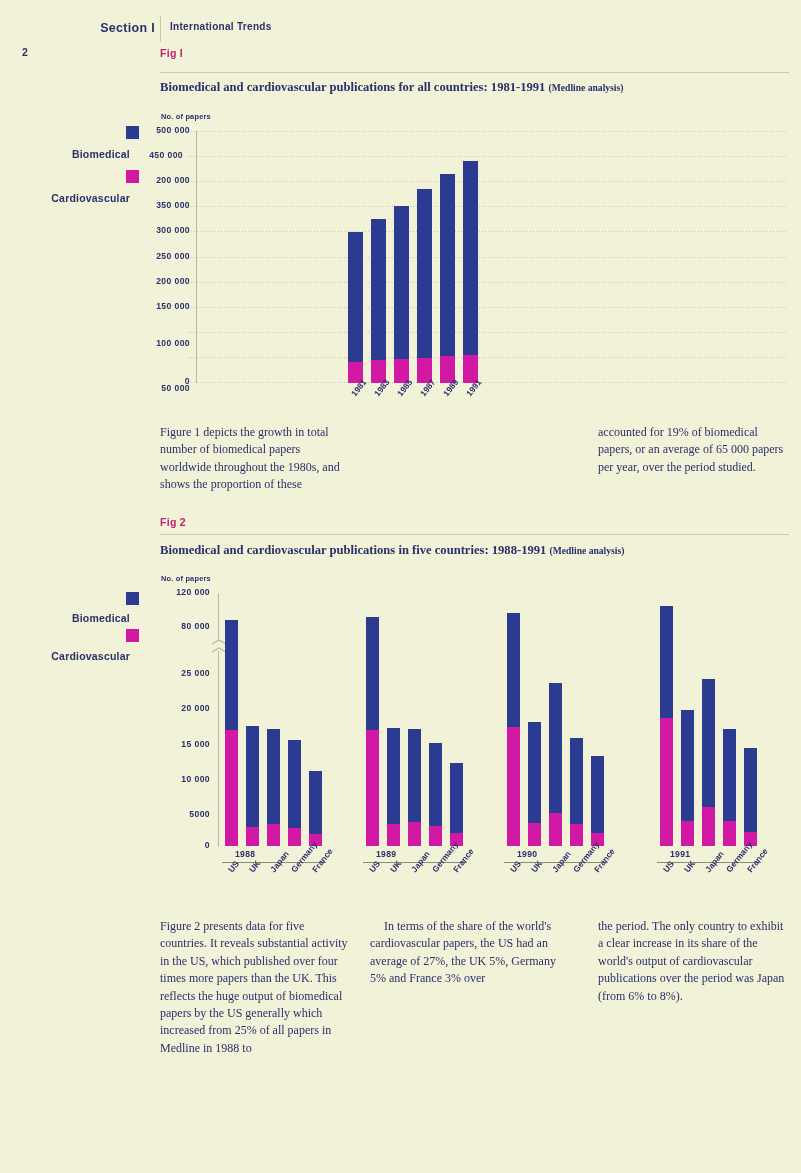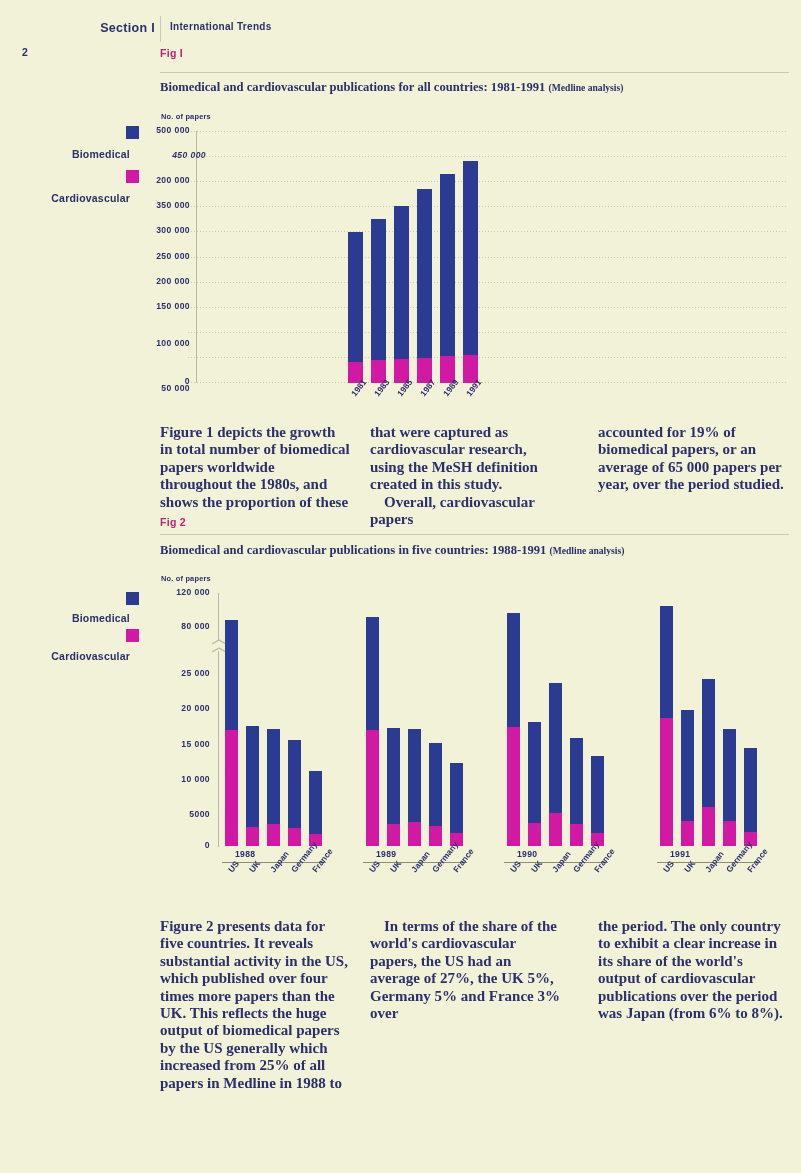--- a/index.html
+++ b/index.html
@@ -77,22 +77,22 @@
     position:absolute;font-family:"Liberation Sans",sans-serif;font-weight:bold;
     font-size:8.4px;color:#2b2f6b;white-space:nowrap;
     transform:rotate(-52deg);transform-origin:left top;
   }
   .grp-rule{position:absolute;height:1px;background:#8d8d76;}
   .brk{position:absolute;}
 
   
   .col{
     position:absolute;width:190px;
-    font-family:"Liberation Serif",serif;font-size:15px;line-height:17.4px;
-    color:#2b2f6b;text-align:left;font-weight:bold;
+    font-family:"Liberation Serif",serif;font-size:12px;line-height:17.4px;
+    color:#2b2f6b;text-align:left;
   }
   .col p{margin:0;}
   .col p.ind{text-indent:14px;}
 </style>
 </head>
 <body>
 
 <div class="page">
 
   <div class="hdr">
@@ -124,21 +124,21 @@
   <div class="gridline" style="left:188px;top:257px;width:600px;"></div>
   <div class="gridline" style="left:188px;top:282px;width:600px;"></div>
   <div class="gridline" style="left:188px;top:307px;width:600px;"></div>
   <div class="gridline" style="left:188px;top:332px;width:600px;"></div>
   <div class="gridline" style="left:188px;top:357px;width:600px;"></div>
   <div class="gridline" style="left:188px;top:382px;width:600px;"></div>
 
   <div class="yaxis" style="left:196px;top:131px;height:252px;"></div>
 
   <div class="ytick" style="left:110px;top:125px;width:80px;">500 000</div>
-  <div class="ytick" style="left:126px;top:150px;width:80px;font-style:italic;">450 000</div>
+  <div class="ytick" style="left:103px;top:150px;width:80px;">450 000</div>
   <div class="ytick" style="left:110px;top:175px;width:80px;">200 000</div>
   <div class="ytick" style="left:110px;top:200px;width:80px;">350 000</div>
   <div class="ytick" style="left:110px;top:225px;width:80px;">300 000</div>
   <div class="ytick" style="left:110px;top:251px;width:80px;">250 000</div>
   <div class="ytick" style="left:110px;top:276px;width:80px;">200 000</div>
   <div class="ytick" style="left:110px;top:301px;width:80px;">150 000</div>
   <div class="ytick" style="left:110px;top:326px;width:80px;margin-top:12px;">100 000</div>
   <div class="ytick" style="left:110px;top:351px;width:80px;margin-top:32px;">50 000</div>
   <div class="ytick" style="left:110px;top:376px;width:80px;">0</div>
 
@@ -170,24 +170,20 @@
   <div class="xlab-rot" style="left:349px;top:392px;">1981</div>
   <div class="xlab-rot" style="left:372px;top:392px;">1983</div>
   <div class="xlab-rot" style="left:395px;top:392px;">1985</div>
   <div class="xlab-rot" style="left:418px;top:392px;">1987</div>
   <div class="xlab-rot" style="left:441px;top:392px;">1989</div>
   <div class="xlab-rot" style="left:464px;top:392px;">1991</div>
 
   <div class="col" style="left:160px;top:424px;">
     <p>Figure 1 depicts the growth in total number of biomedical papers worldwide throughout the 1980s, and shows the proportion of these</p>
   </div>
-  <div class="col" style="left:370px;top:424px;">
-    <p>that were captured as cardiovascular research, using the MeSH definition created in this study.</p>
-    <p class="ind">Overall, cardiovascular papers</p>
-  </div>
   <div class="col" style="left:598px;top:424px;">
     <p>accounted for 19% of biomedical papers, or an average of 65 000 papers per year, over the period studied.</p>
   </div>
 
   <div class="figlabel" style="left:160px;top:516px;">Fig 2</div>
   <div class="fig-rule" style="left:160px;top:534px;width:629px;"></div>
   <div class="figtitle" style="left:160px;top:543px;">
     <span>Biomedical and cardiovascular publications in five countries: 1988-1991</span>
     <span class="sub">(Medline analysis)</span>
   </div>

